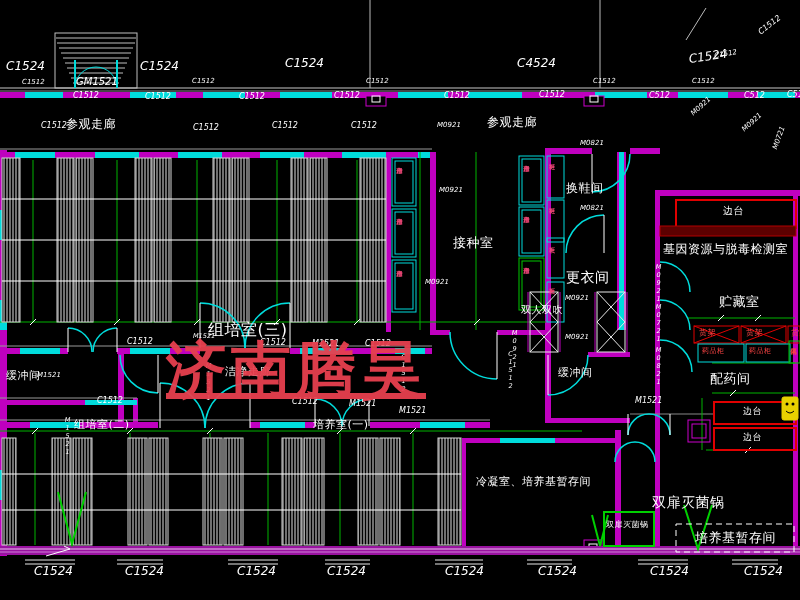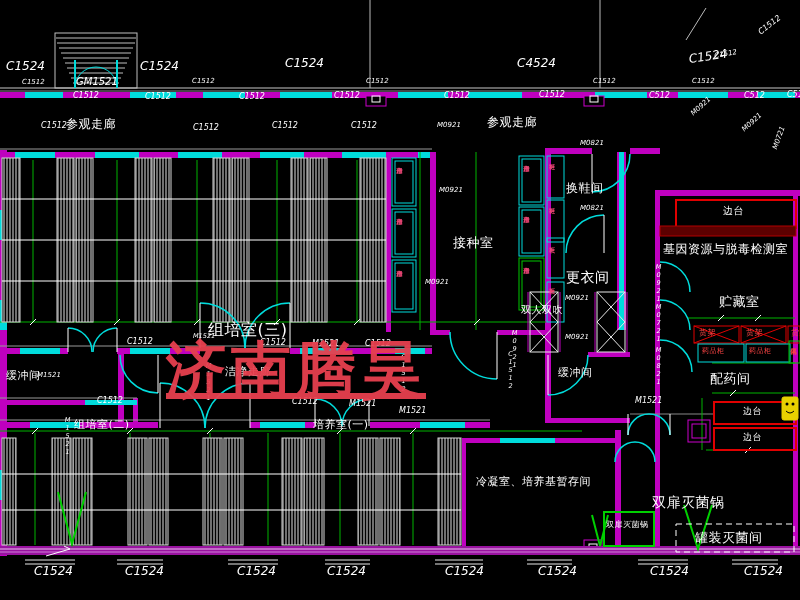--- a/index.html
+++ b/index.html
@@ -432,21 +432,21 @@
       <span class="lbl equipment-label" style="left: 723px; top: 206px; font-size: 10px;">边台</span>
       <span class="lbl equipment-label" style="left: 743px; top: 407px; font-size: 9px;">边台</span>
       <span class="lbl equipment-label" style="left: 743px; top: 433px; font-size: 9px;">边台</span>
       <span class="lbl equipment-label" style="left: 699px; top: 329px; font-size: 8px; color: rgb(255, 69, 69);">货架</span>
       <span class="lbl equipment-label" style="left: 746px; top: 329px; font-size: 8px; color: rgb(255, 69, 69);">货架</span>
       <span class="lbl equipment-label" style="left: 791px; top: 329px; font-size: 8px; color: rgb(255, 69, 69);">货架</span>
       <span class="lbl equipment-label" style="left: 702px; top: 348px; font-size: 7px; color: rgb(255, 69, 69);">药品柜</span>
       <span class="lbl equipment-label" style="left: 749px; top: 348px; font-size: 7px; color: rgb(255, 69, 69);">药品柜</span>
       <span class="lbl equipment-label vert" style="left: 790px; top: 343px; font-size: 6.5px; color: rgb(255, 69, 69);">灭菌锅</span>
       <span class="lbl equipment-label" style="left: 606px; top: 521px; font-size: 8px; text-align: right;">双扉灭菌锅</span>
-      <span class="lbl equipment-label" style="left: 695px; top: 531px; font-size: 13px;">罐装灭菌间</span>
+      <span class="lbl equipment-label" style="left: 695px; top: 531px; font-size: 13px;">培养基暂存间</span>
       <span class="lbl equipment-label vert" style="left: 396px; top: 162px; font-size: 6.5px; color: rgb(240, 72, 120);">超净工作台</span>
       <span class="lbl equipment-label vert" style="left: 396px; top: 213px; font-size: 6.5px; color: rgb(240, 72, 120);">超净工作台</span>
       <span class="lbl equipment-label vert" style="left: 396px; top: 265px; font-size: 6.5px; color: rgb(240, 72, 120);">超净工作台</span>
       <span class="lbl equipment-label vert" style="left: 523px; top: 160px; font-size: 6.5px; color: rgb(240, 72, 120);">超净工作台</span>
       <span class="lbl equipment-label vert" style="left: 523px; top: 211px; font-size: 6.5px; color: rgb(240, 72, 120);">超净工作台</span>
       <span class="lbl equipment-label vert" style="left: 523px; top: 262px; font-size: 6.5px; color: rgb(240, 72, 120);">超净工作台</span>
       <span class="lbl equipment-label vert" style="left: 549px; top: 159px; font-size: 6px; color: rgb(240, 72, 120);">更鞋柜</span>
       <span class="lbl equipment-label vert" style="left: 549px; top: 203px; font-size: 6px; color: rgb(240, 72, 120);">更鞋柜</span>
       <span class="lbl equipment-label vert" style="left: 549px; top: 242px; font-size: 6px; color: rgb(240, 72, 120);">更衣柜</span>
       <span class="lbl equipment-label vert" style="left: 549px; top: 283px; font-size: 6px; color: rgb(240, 72, 120);">更衣柜</span>

